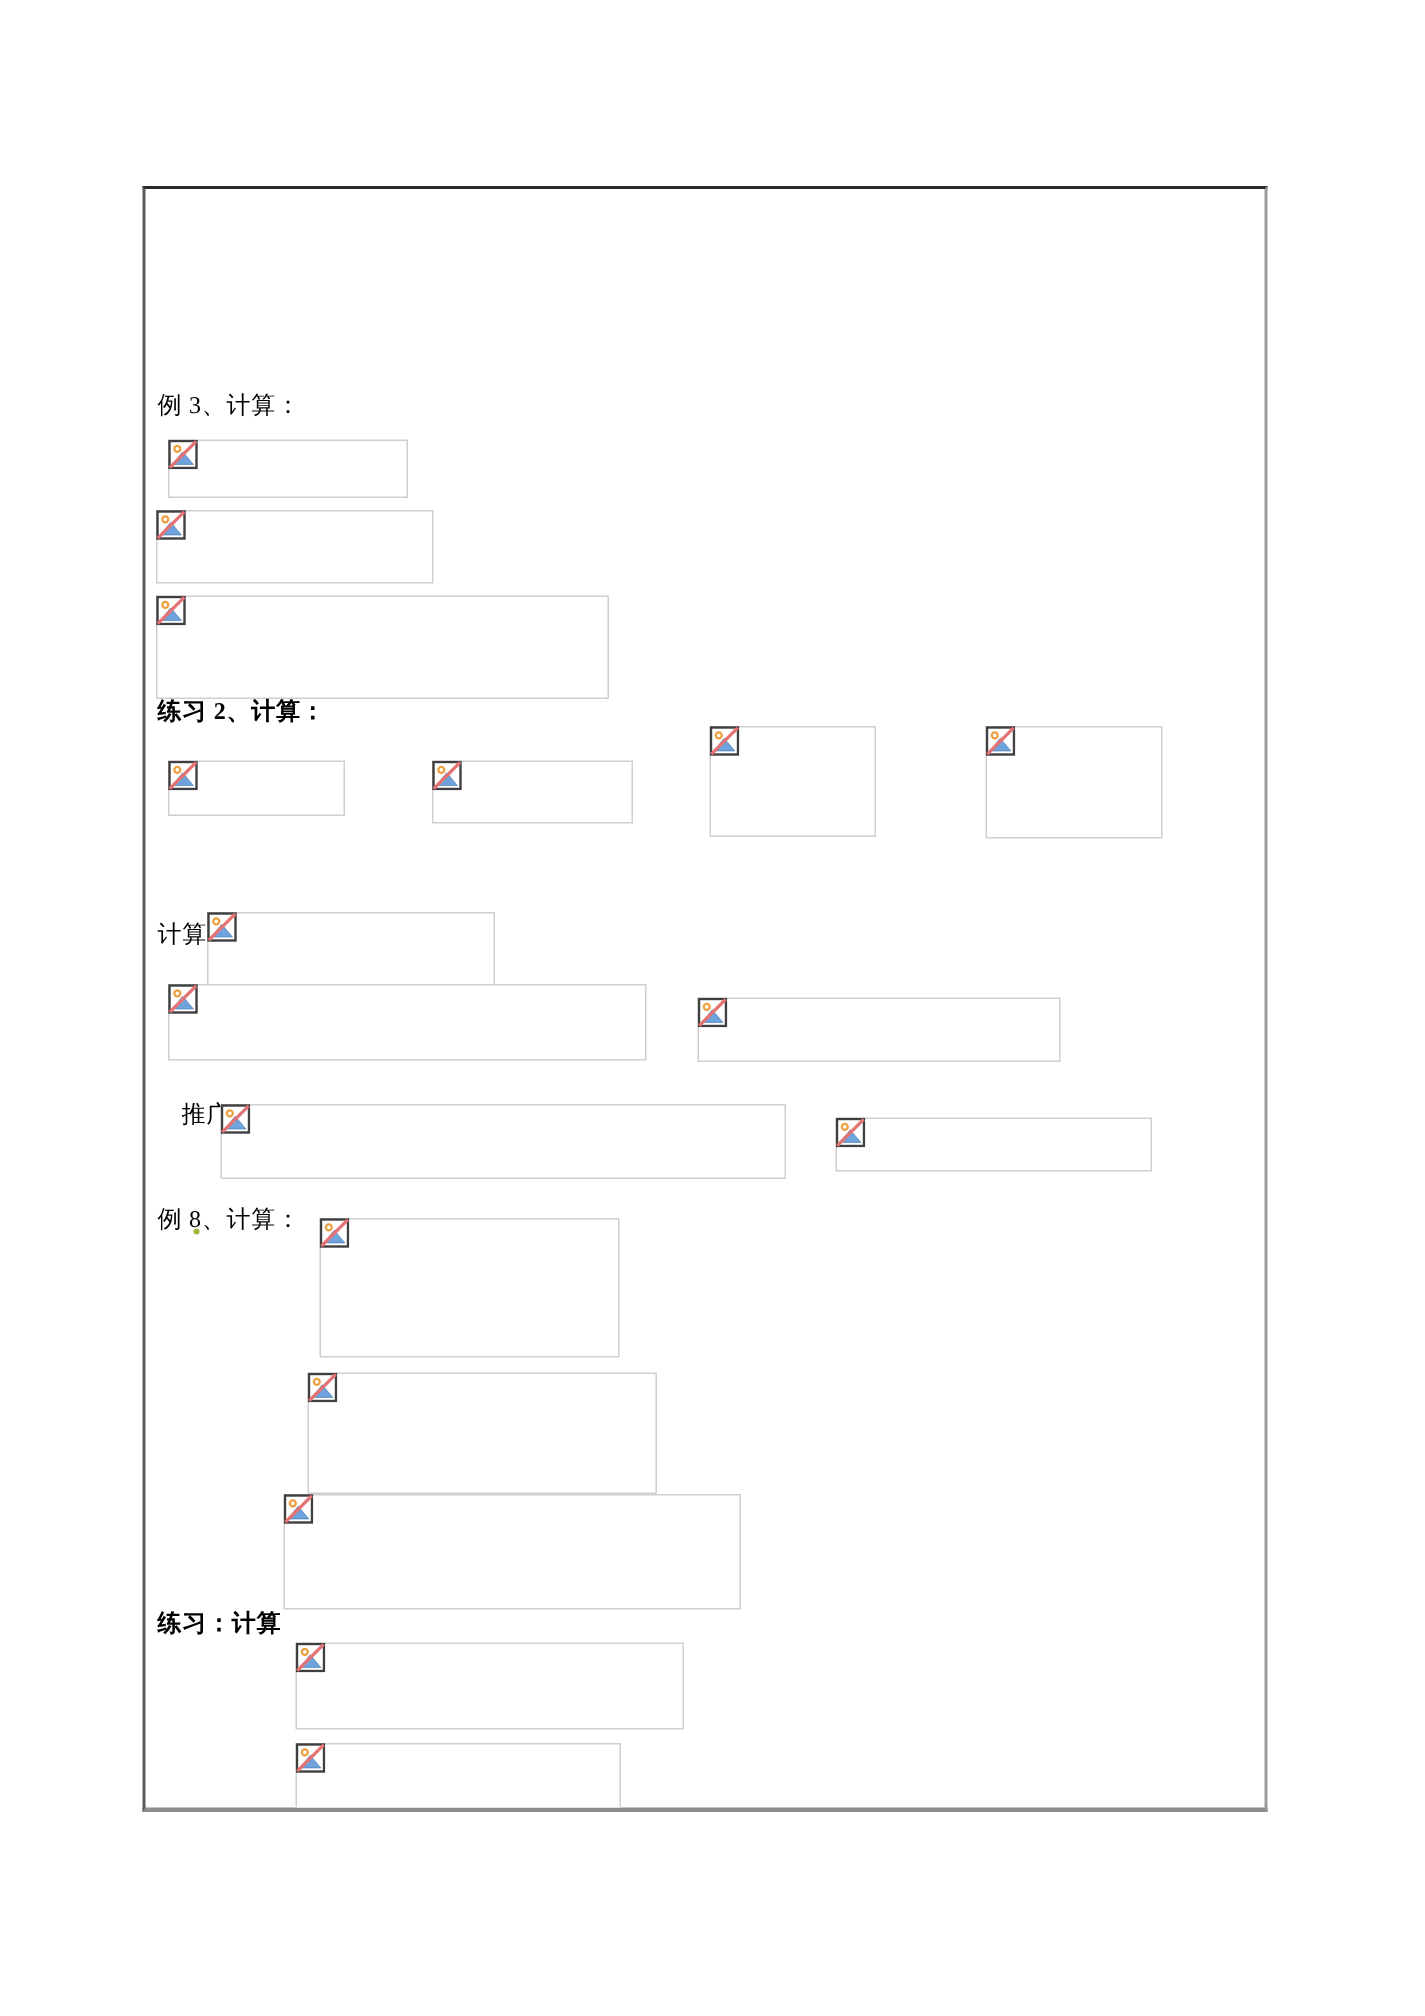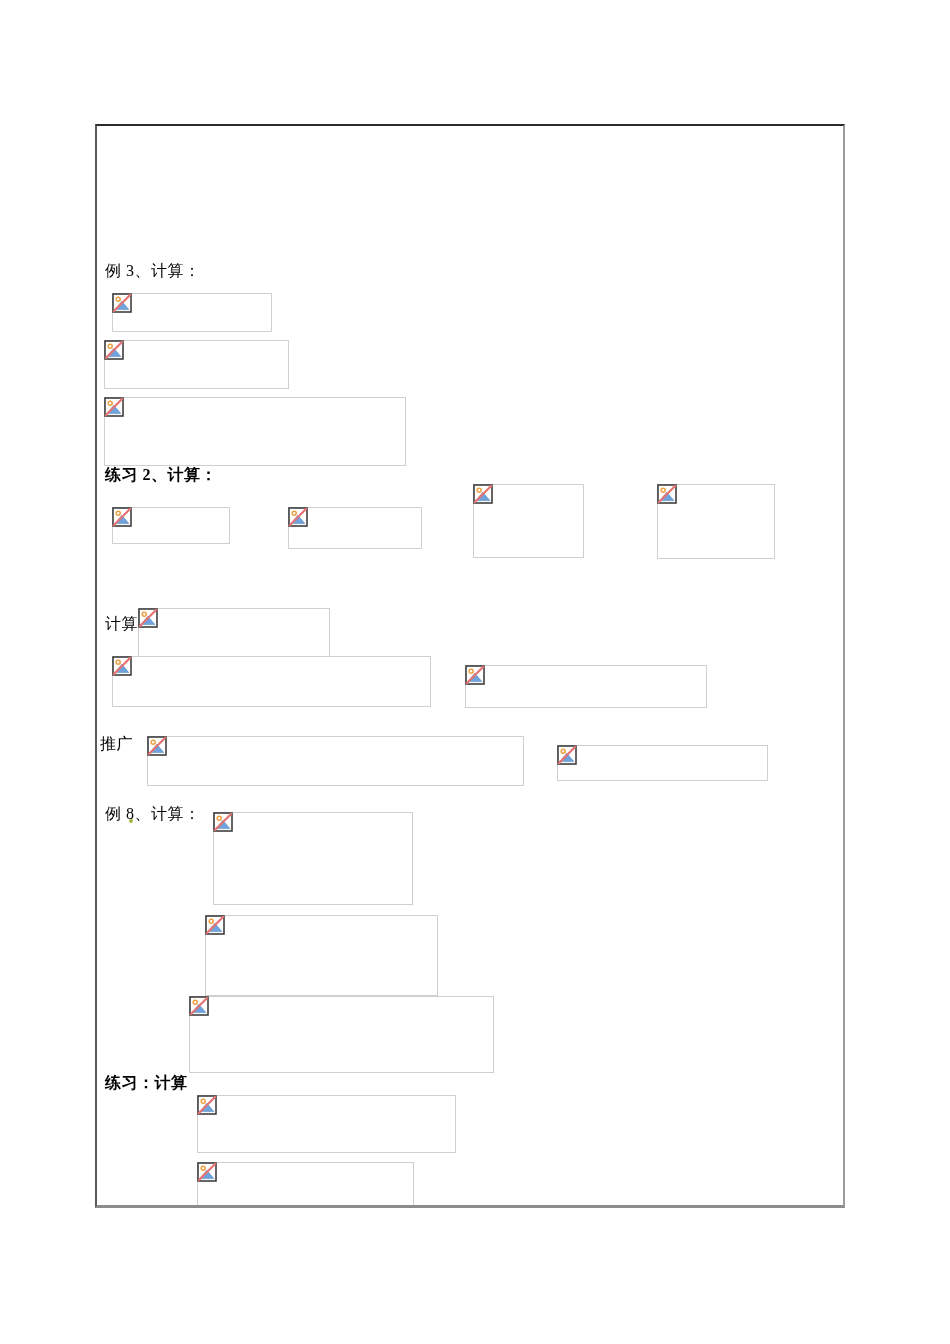--- a/index.html
+++ b/index.html
@@ -122,21 +122,21 @@
     <svg class="icon">
         <use href="#broken-img"></use>
       </svg>
     </div>
   <div class="img-box" style="left:368px; top:539px; width:242px; height:43px;">
     <svg class="icon">
         <use href="#broken-img"></use>
       </svg>
     </div>
 
-  <span class="doc-text" style="left:3px; top:609px;">推广</span>
+  <span class="doc-text" style="left:24px; top:609px;">推广</span>
 
   <div class="img-box" style="left:50px;  top:610px; width:377px; height:50px;">
     <svg class="icon">
         <use href="#broken-img"></use>
       </svg>
     </div>
   <div class="img-box" style="left:460px; top:619px; width:211px; height:36px;">
     <svg class="icon">
         <use href="#broken-img"></use>
       </svg>

